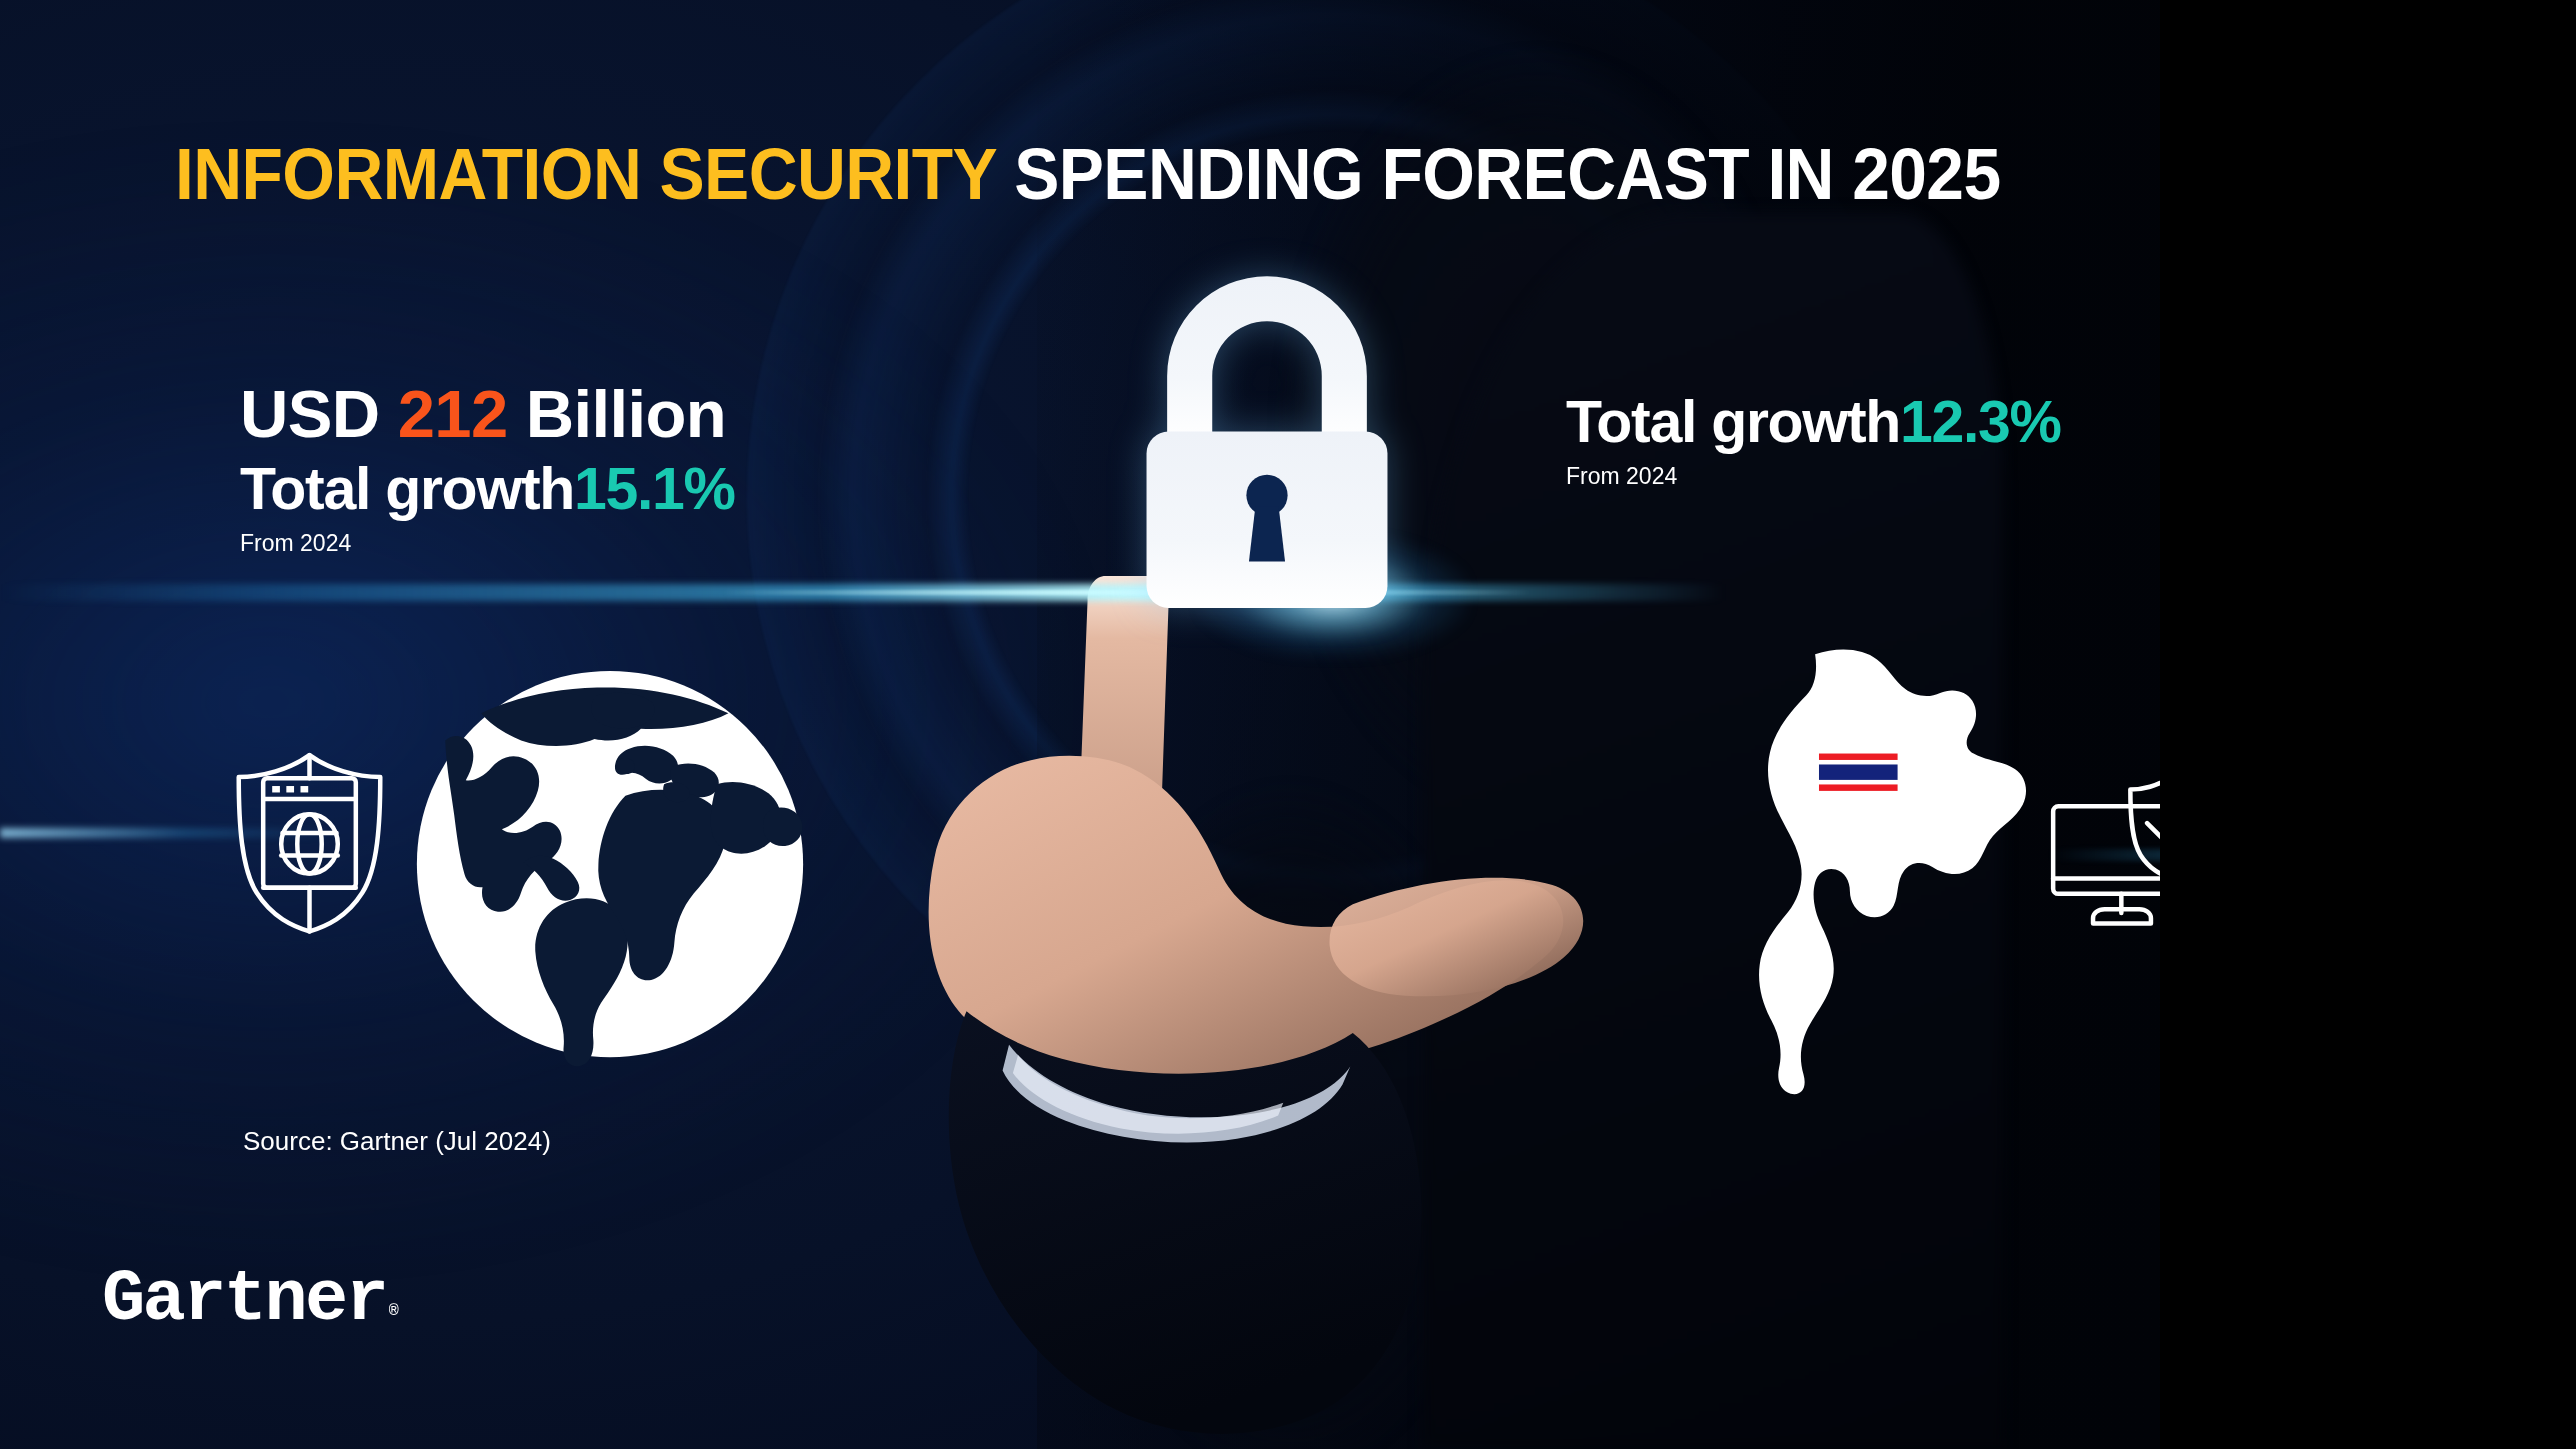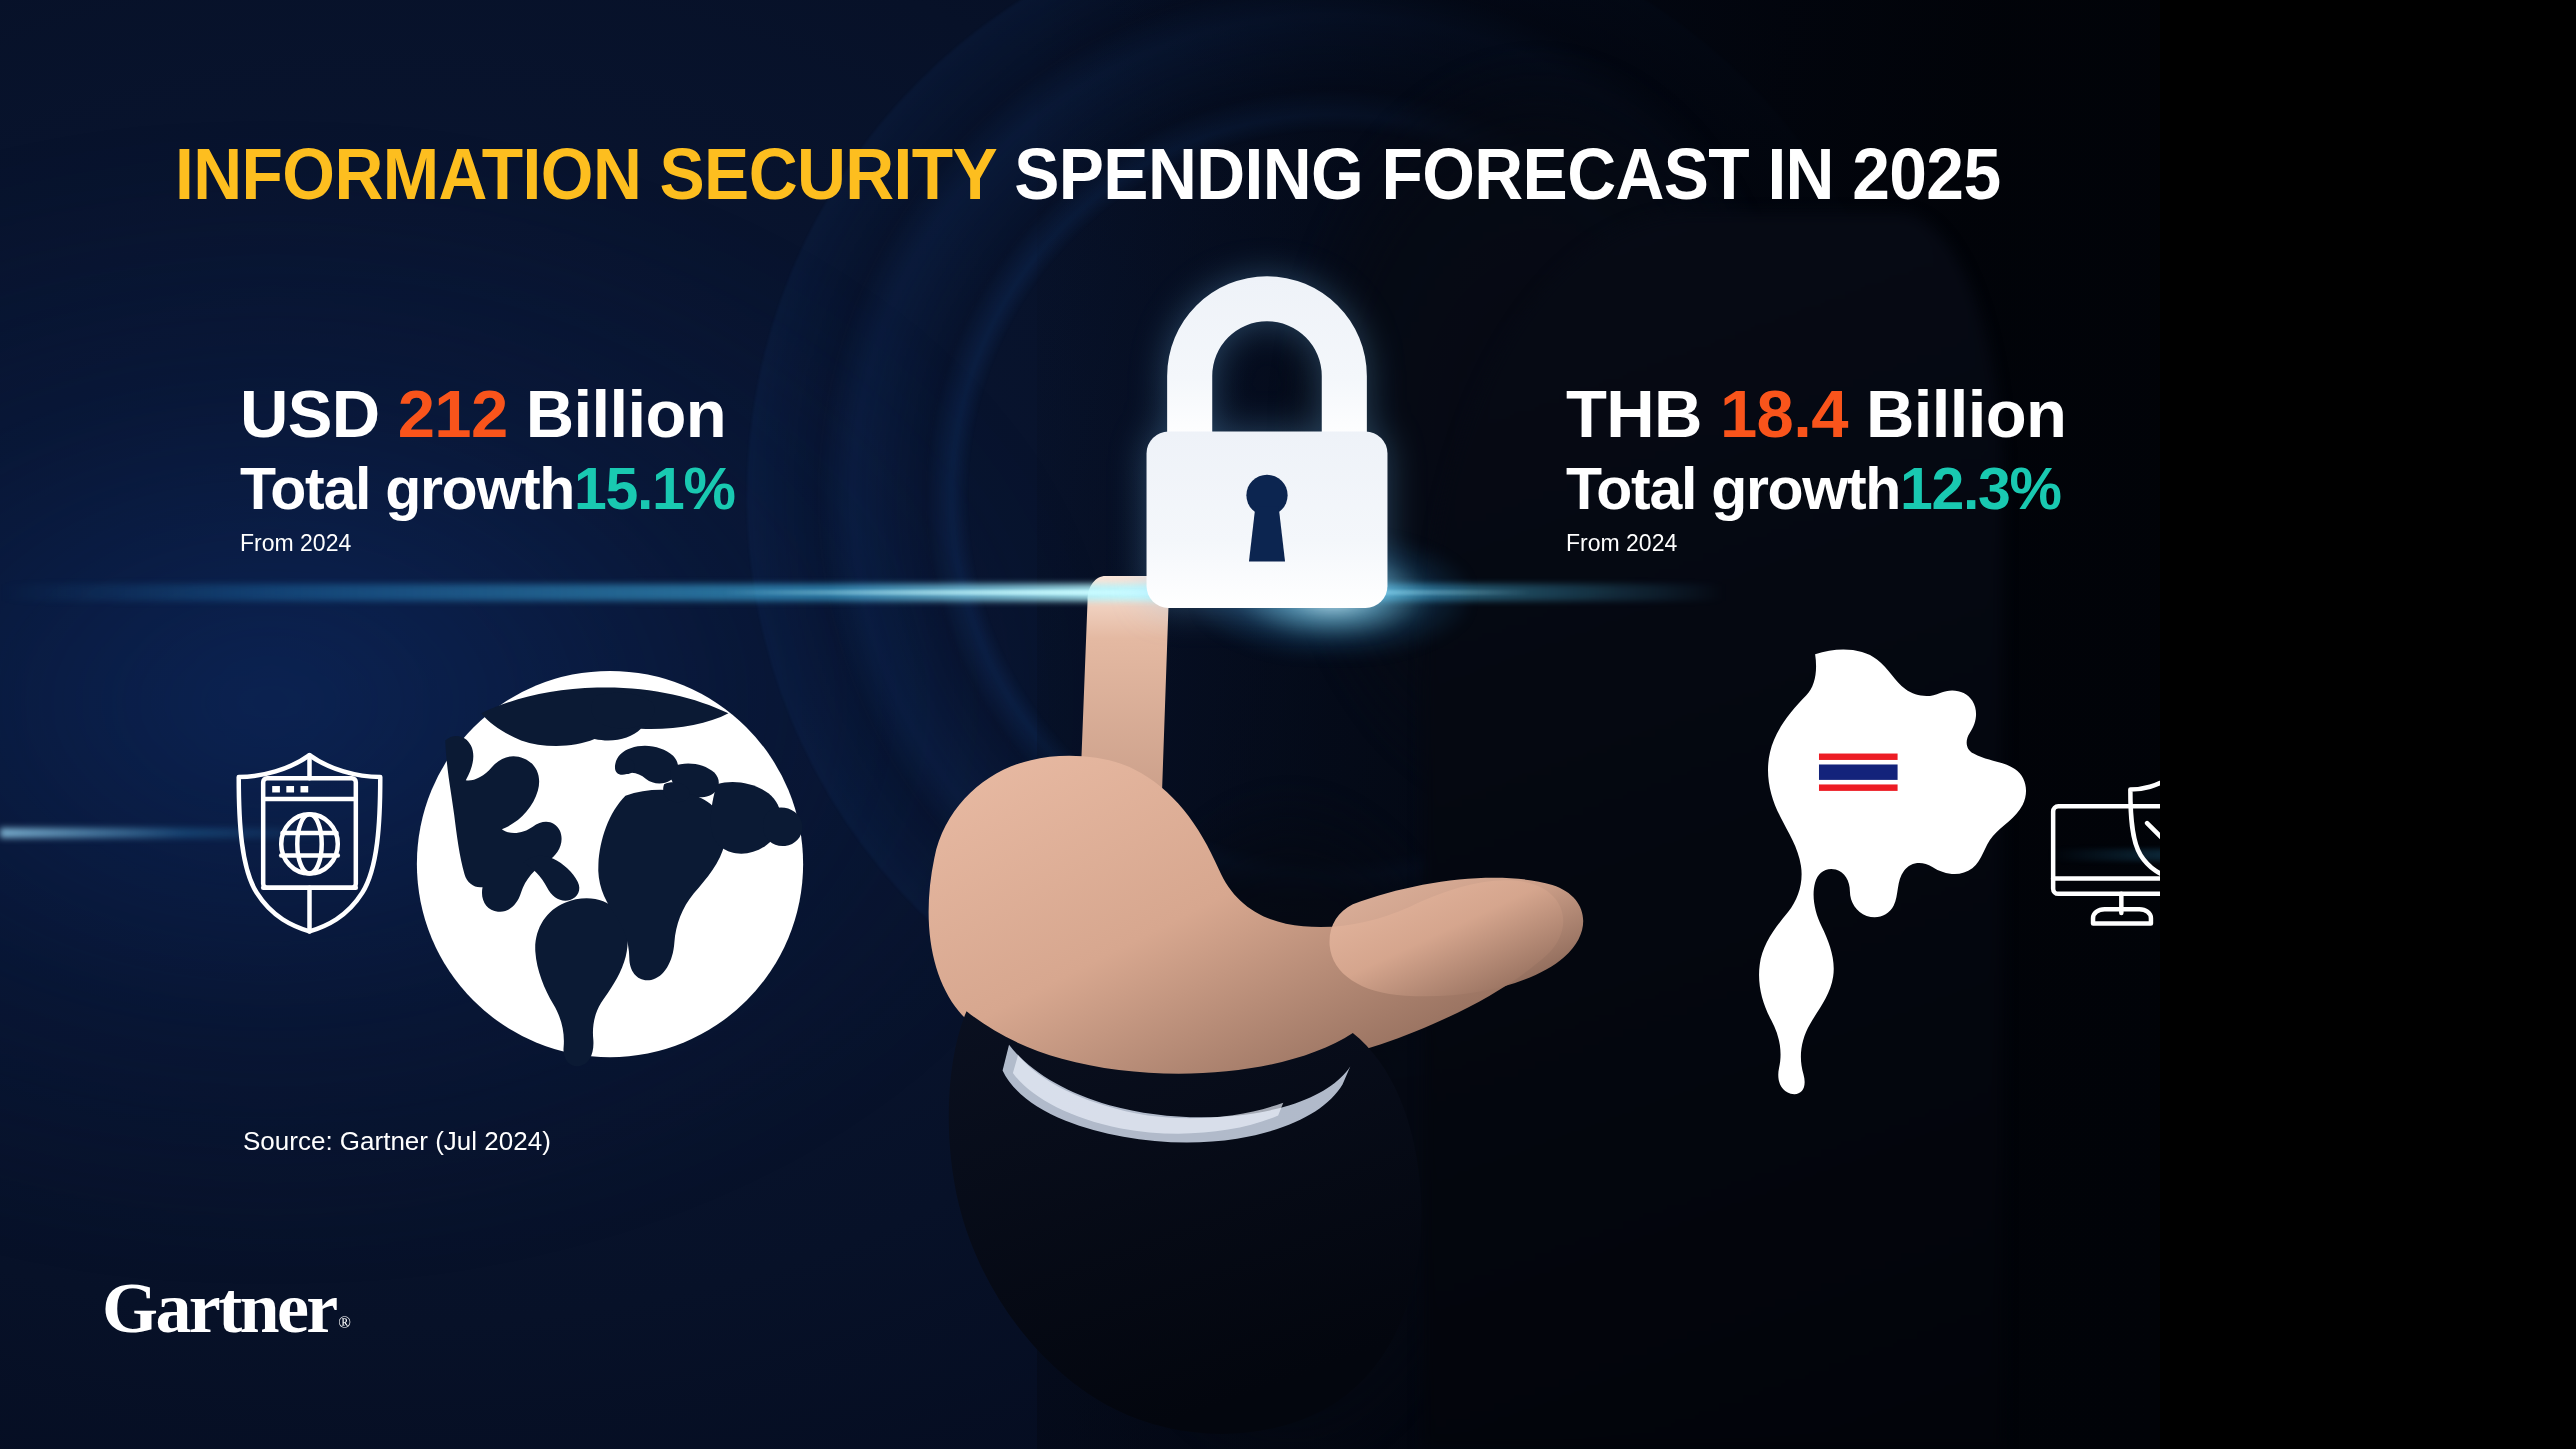--- a/index.html
+++ b/index.html
@@ -124,22 +124,21 @@
 
   
   .source{
     position:absolute;left:243px;top:1126px;
     font-size:26px;color:#ffffff;font-weight:400;white-space:nowrap;
   }
   .logo{
     position:absolute;left:102px;top:1264px;
     font-size:72px;font-weight:700;color:#ffffff;
     letter-spacing:-2.6px;line-height:1;white-space:nowrap;
-    font-family:Liberation Serif, serif;
-    margin-top:8px;
+    font-family:Liberation Mono, monospace;
   }
   .logo .reg{font-size:16.7px;font-weight:400;vertical-align:baseline;
     letter-spacing:0;margin-left:2.6px;position:relative;top:-3.9px;}
 
   
   .icon-abs{position:absolute;}
   #shield-web-icon{left:213px;top:741px;width:193px;height:193px;}
   #globe-icon{left:404px;top:658px;width:412px;height:412px;}
   #thailand-icon{left:1739px;top:644px;width:303px;height:451px;}
   #monitor-shield-icon{left:2048px;top:752px;width:193px;height:182px;}
@@ -359,25 +358,20 @@
       <span class="num">212</span>
       <span>Billion</span>
     </div>
     <div class="line2">
       <span>Total growth</span><span class="pct">15.1%</span>
     </div>
     <div class="line3">From 2024</div>
   </div>
 
   <div class="stat" id="stat-right">
-    <div class="line1">
-      <span>THB</span>
-      <span class="num">18.4</span>
-      <span>Billion</span>
-    </div>
     <div class="line2">
       <span>Total growth</span><span class="pct">12.3%</span>
     </div>
     <div class="line3">From 2024</div>
   </div>
 
   <div class="source">Source: Gartner (Jul 2024)</div>
   <div class="logo"><span>Gartner</span><span class="reg">®</span></div>
 
 </div>

